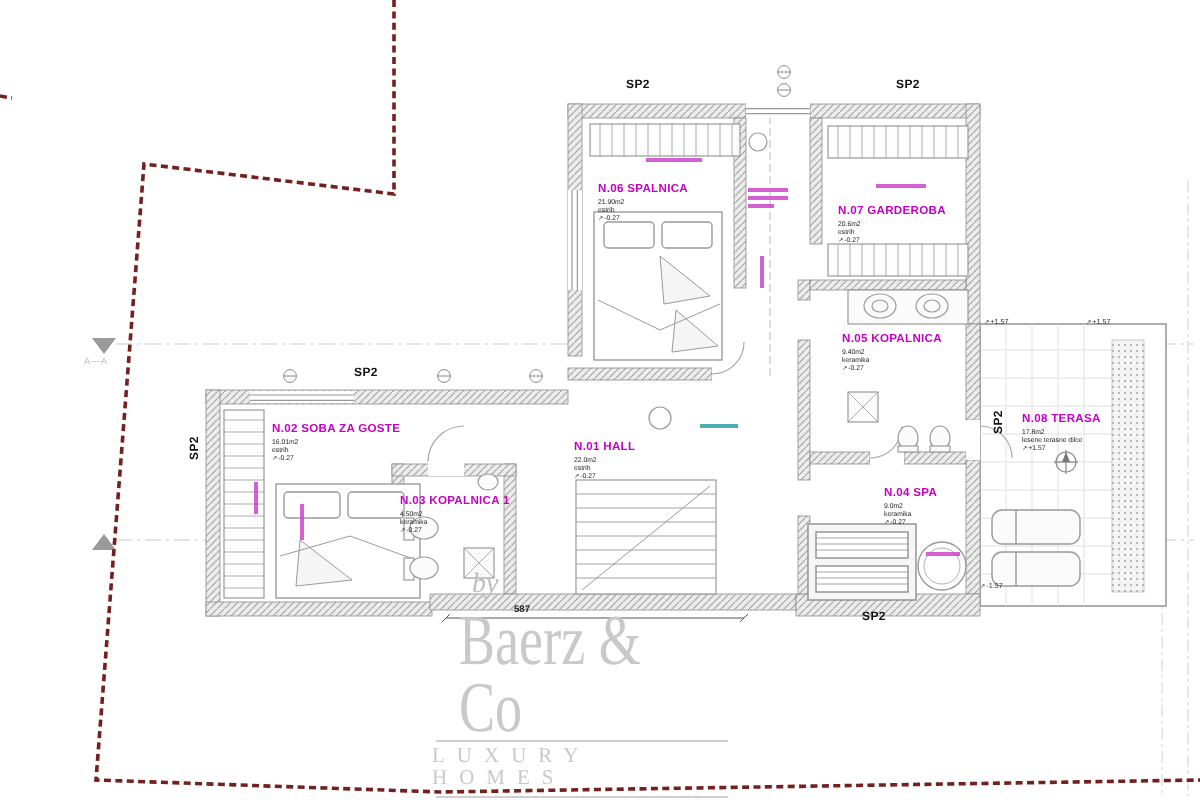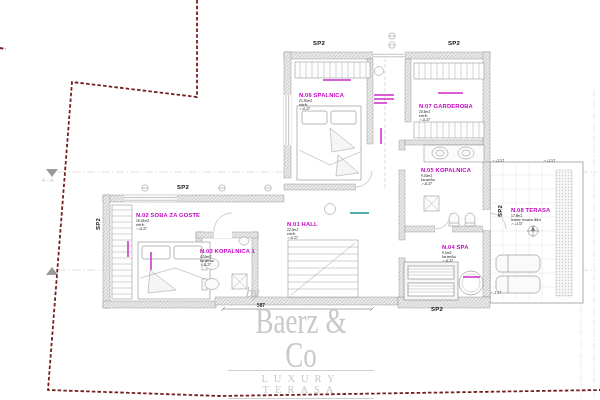--- a/index.html
+++ b/index.html
@@ -18,21 +18,21 @@
   .sp2.vert{transform:rotate(-90deg);transform-origin:left top;}
   
   .section-lbl{position:absolute;font-size:4.6px;color:#c2c2c2;letter-spacing:.4px;}
   .dim-lbl{position:absolute;font-size:4.8px;font-weight:bold;color:#222;}
   .lvlmark{position:absolute;font-size:3.6px;color:#333;}
   
   .ann{position:absolute;height:1.8px;background:#cc44cc;opacity:.85;}
   .annv{position:absolute;width:1.8px;background:#cc44cc;opacity:.85;}
   .ann.teal{background:#2f9f9f;}
   
-  .logo{position:absolute;left:226px;top:283px;width:150px;text-align:center;color:#c7c7c7;}
+  .logo{position:absolute;left:216px;top:283px;width:150px;text-align:left;color:#c7c7c7;}
   .logo-by{position:absolute;left:20px;top:2px;font-family:"Liberation Serif",serif;
            font-style:italic;font-size:14px;color:#bdbdbd;}
   .logo-name{margin-top:22px;font-family:"Liberation Serif",serif;font-size:33px;line-height:31px;
              font-weight:400;color:#c9c9c9;transform:scale(.82,1.08);transform-origin:center top;}
   .logo-rule{border:0;border-top:1px solid #cfcfcf;margin:3px 2px 0 2px;}
   .logo-tag{margin-top:2px;font-family:"Liberation Serif",serif;font-size:10.5px;
             letter-spacing:6px;color:#c9c9c9;}
 </style>
 </head>
 <body>
@@ -333,17 +333,17 @@
 <div class="ann" style="left:463px;top:276px;width:17px;"></div>
 <div class="ann teal" style="left:350px;top:212px;width:19px;"></div>
 <div class="annv" style="left:127px;top:241px;height:16px;"></div>
 <div class="annv" style="left:150px;top:252px;height:18px;"></div>
 <div class="annv" style="left:380px;top:128px;height:16px;"></div>
 
 <div class="logo">
   <div class="logo-by">by</div>
   <div class="logo-name">Baerz &amp; Co</div>
   <hr class="logo-rule">
-  <div class="logo-tag">LUXURY TERASA</div>
+  <div class="logo-tag">LUXURY HOMES</div>
   <hr class="logo-rule">
 </div>
 
 </div>
 
 </body></html>

